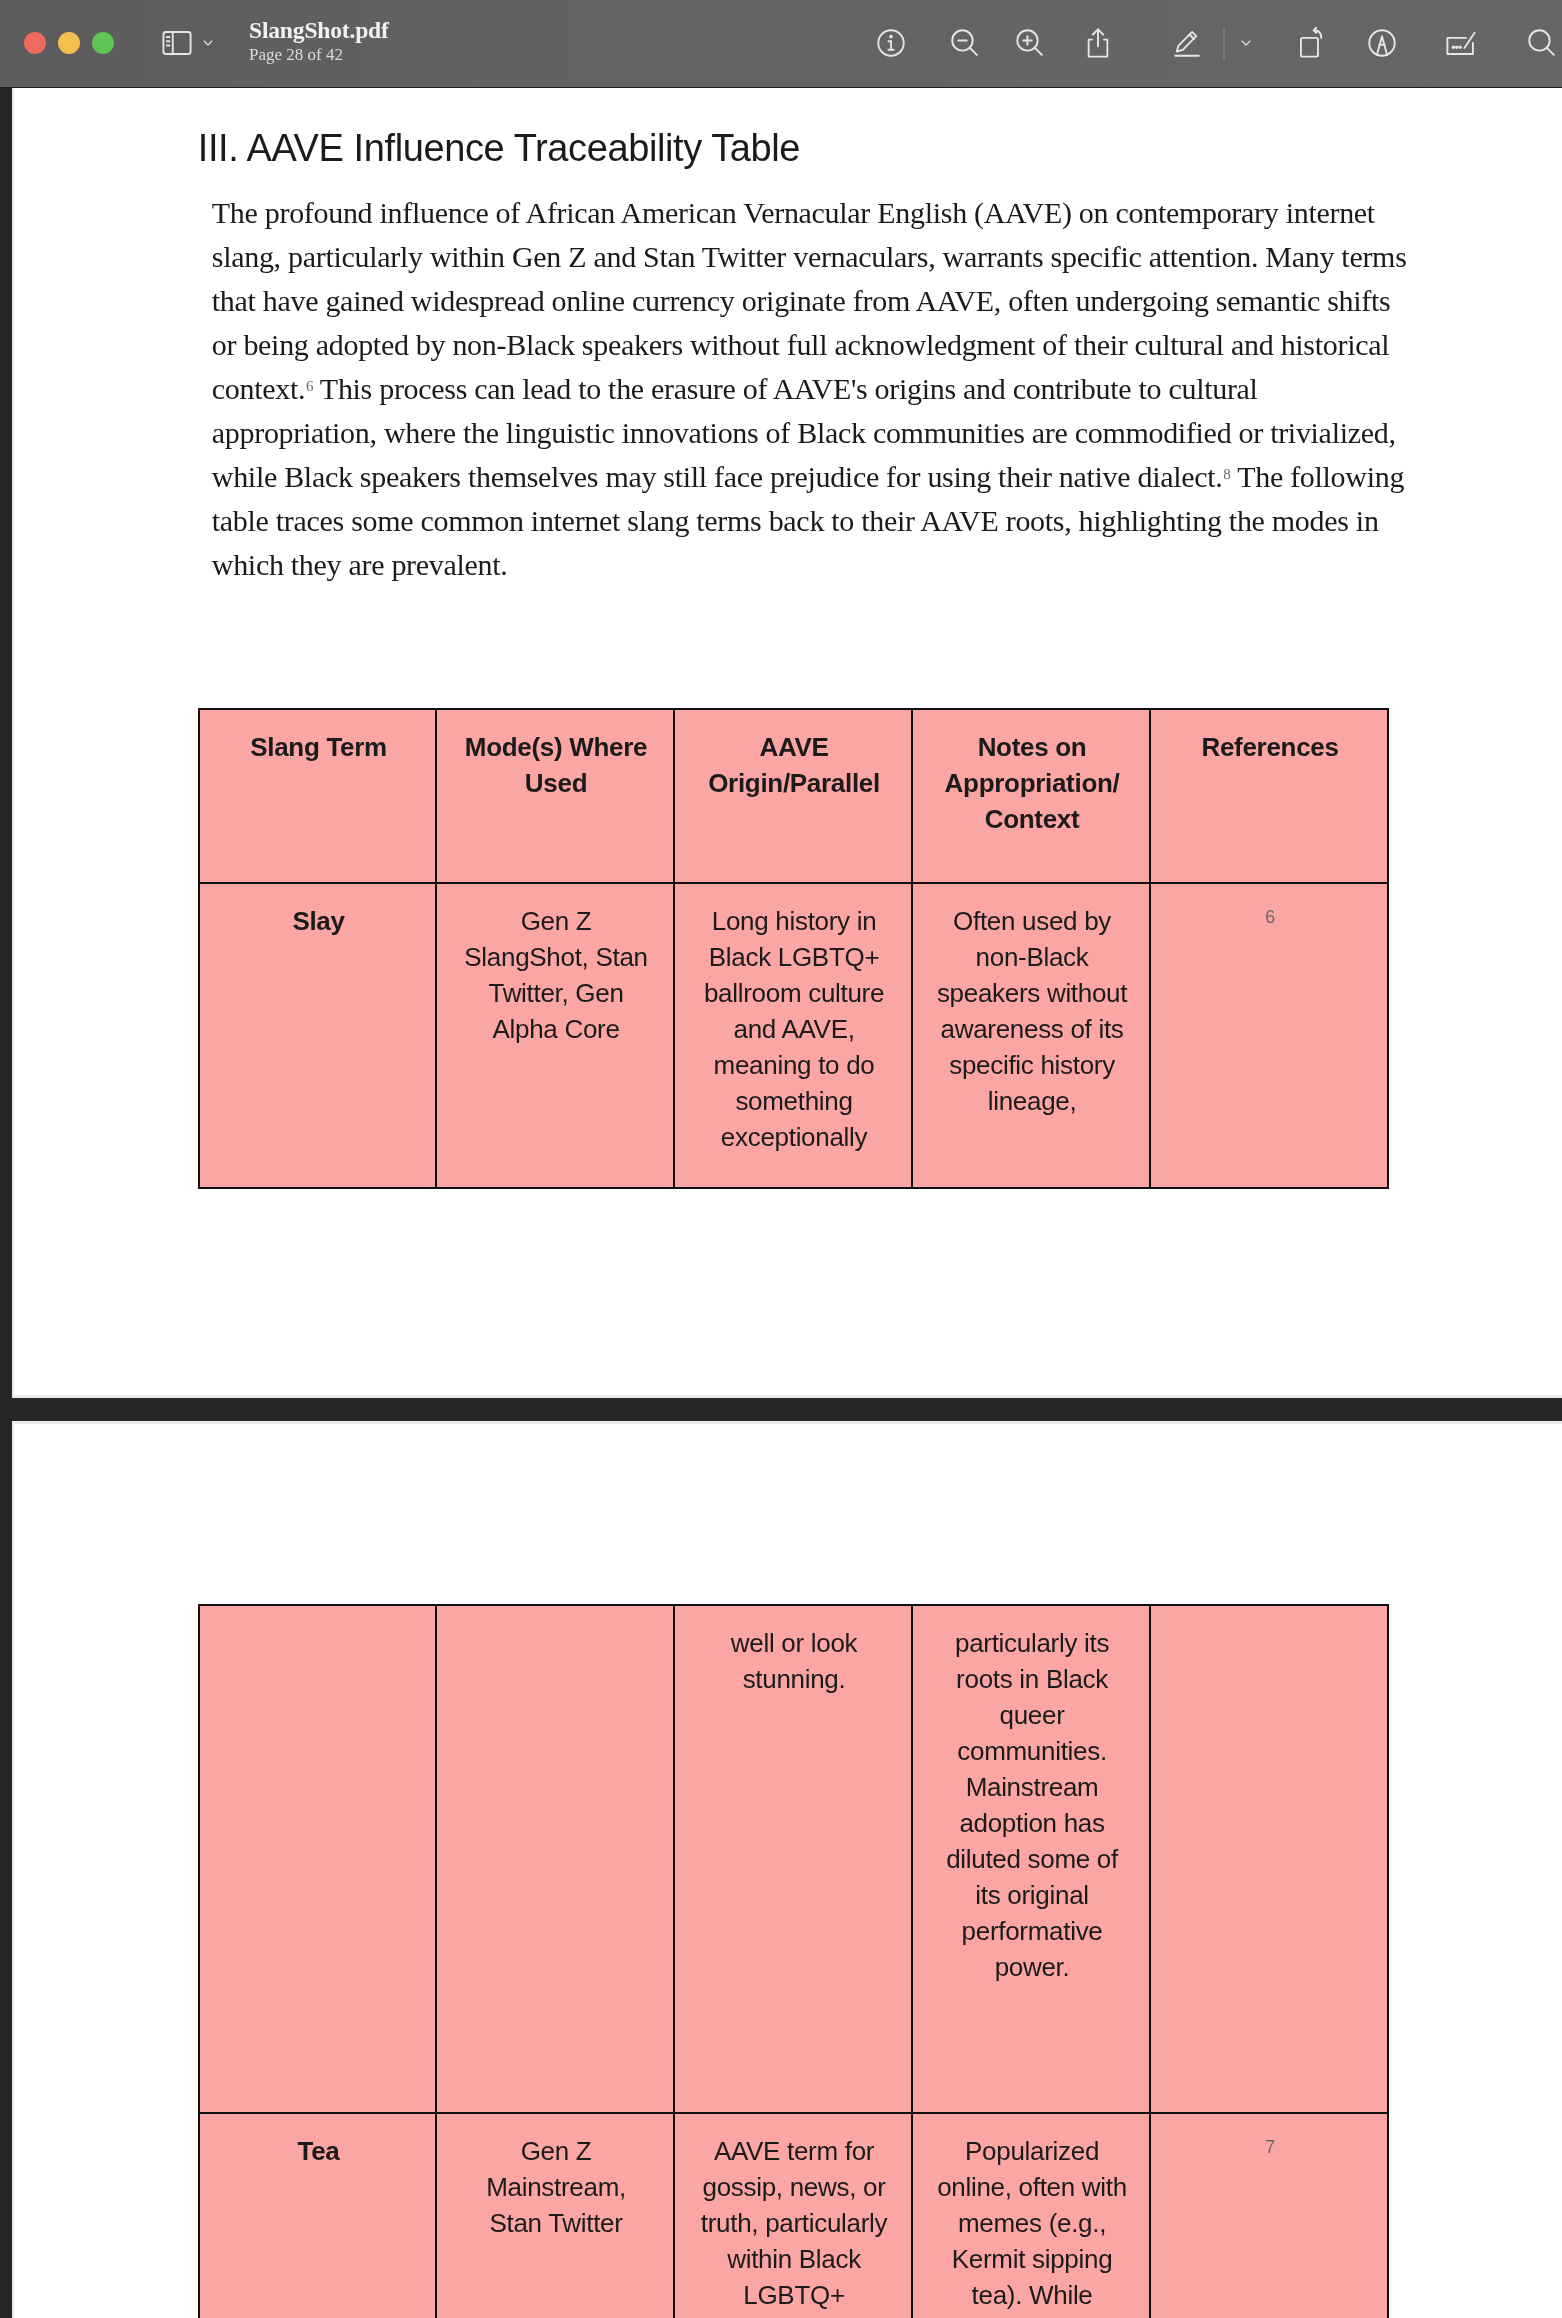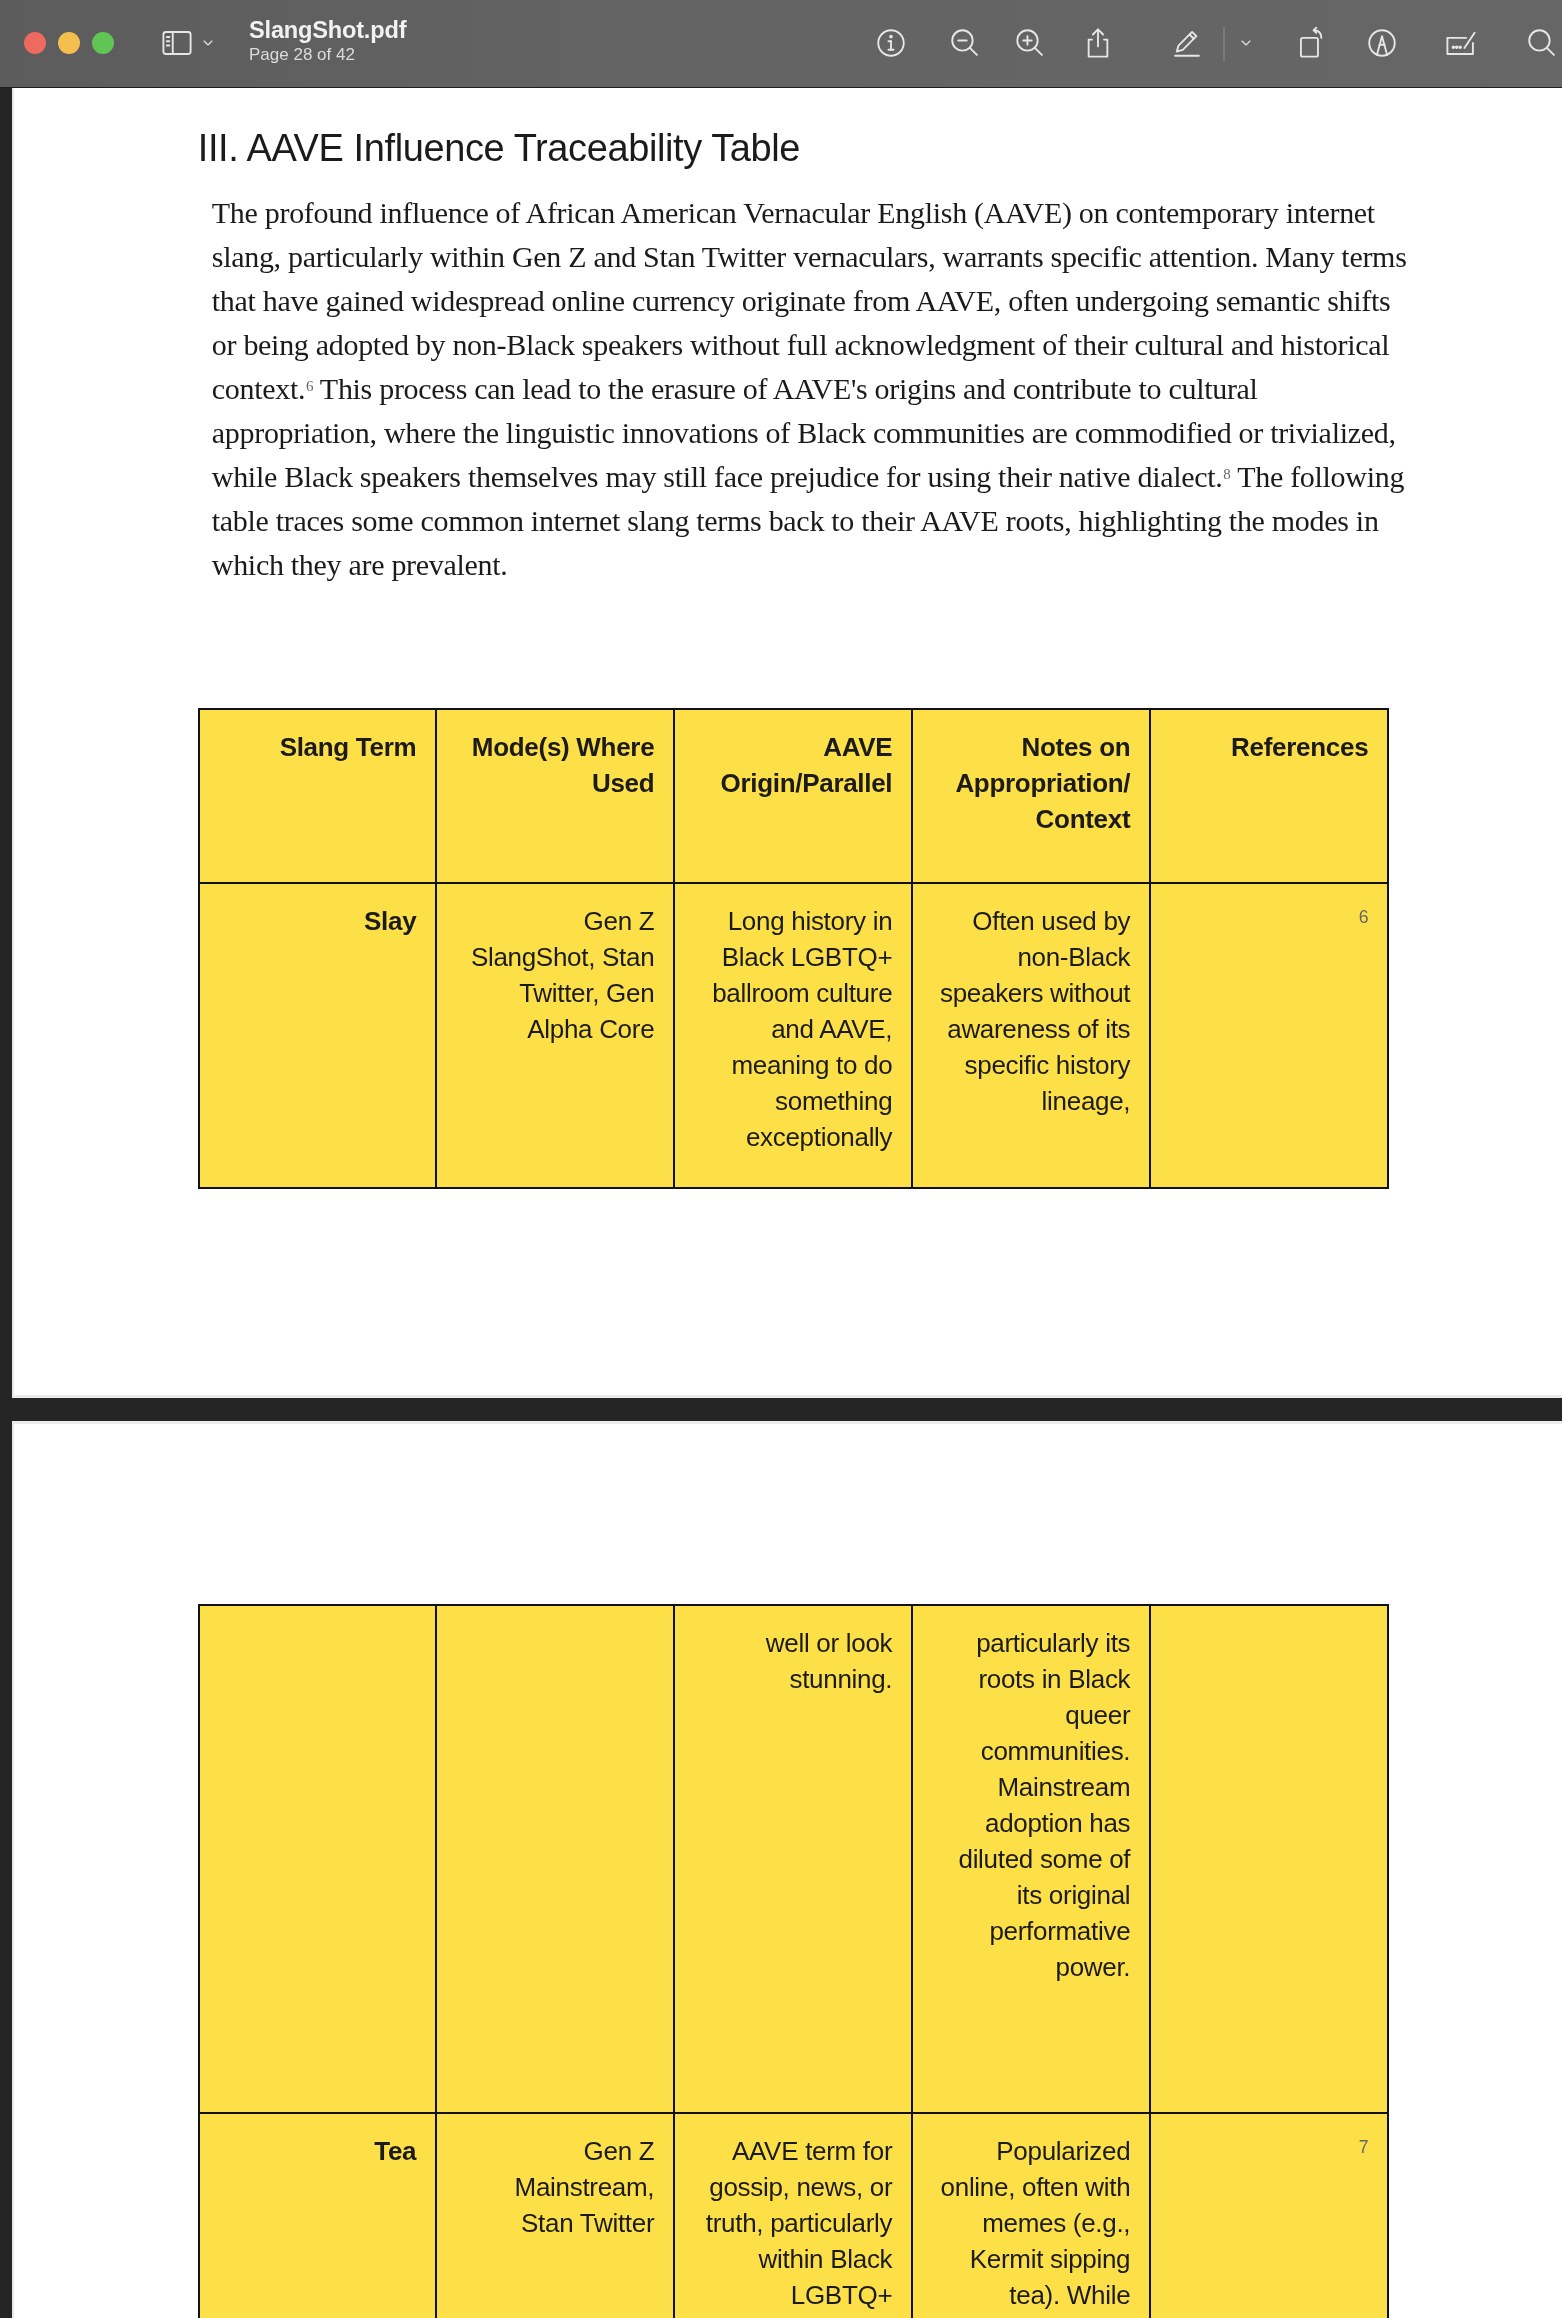--- a/index.html
+++ b/index.html
@@ -7,20 +7,21 @@
     width:1562px; height:2319px; overflow:hidden; position:relative;
     background:#252525;
     font-family:"Liberation Sans", sans-serif;
   }
   
   .toolbar {
     position:absolute; left:0; top:0; width:1562px; height:88px;
     background:linear-gradient(90deg,#5c5c5c 0%,#636363 40%,#666666 100%);
     border-bottom:1.7px solid #1e1e1e;
     box-sizing:border-box;
+    font-family:Liberation Serif, serif;
   }
   .traffic { position:absolute; top:32px; width:22px; height:22px; border-radius:50%; }
   .tl-close { left:24.4px; background:#ee6a5e; }
   .tl-min   { left:58px; background:#f5bf4f; }
   .tl-max   { left:92px; background:#61c554; }
   .tb-icon { position:absolute; top:23px; width:40px; height:40px; display:flex; align-items:center; justify-content:center; cursor:default; }
   .tb-icon svg { width:34px; height:34px; stroke:#e6e6e6; fill:none; stroke-width:2.2; stroke-linecap:round; stroke-linejoin:round; }
   .doc-title { position:absolute; left:249px; top:17px; color:#f2f2f2; font-weight:bold; font-size:23.6px; letter-spacing:-0.2px; }
   .doc-sub { position:absolute; left:249px; top:45px; color:#dcdcdc; font-size:17px; }
   .tb-sep { position:absolute; left:1223px; top:27px; width:1.7px; height:34px; background:#7a7a7a; }
@@ -42,21 +43,21 @@
     font-size:30px; line-height:44px; color:#1b1b1b; letter-spacing:-0.3px;font-family:Liberation Serif, serif;
   }
   .body-text sup { font-size:15px; color:#666; vertical-align:top; position:relative; top:-3.4px; margin-left:0.8px; }
 
   
   .tbl {
     position:absolute; left:184px; border-collapse:collapse; table-layout:fixed;
     width:1190px;
   }
   .tbl td, .tbl th {
-    border:2.5px solid #111; background:#fde047; vertical-align:top; text-align:right;
+    border:2.5px solid #111; background:#fca5a5; vertical-align:top; text-align:center;
     padding:18.5px 18.5px 0 21px; font-size:26px; line-height:36px; color:#1b1b1b;
     letter-spacing:-0.3px; font-weight:normal; box-sizing:border-box;
   }
   .tbl th { font-weight:bold; }
   .tbl .term { font-weight:bold; }
   .tbl .ref { font-size:17.7px; color:#666; padding-top:15px; }
   .tbl1 { top:620px; }
   .tbl2 { top:180px; }
   .hdr-row { height:174px; }
   .slay-row { height:305px;margin-top:21px; }

